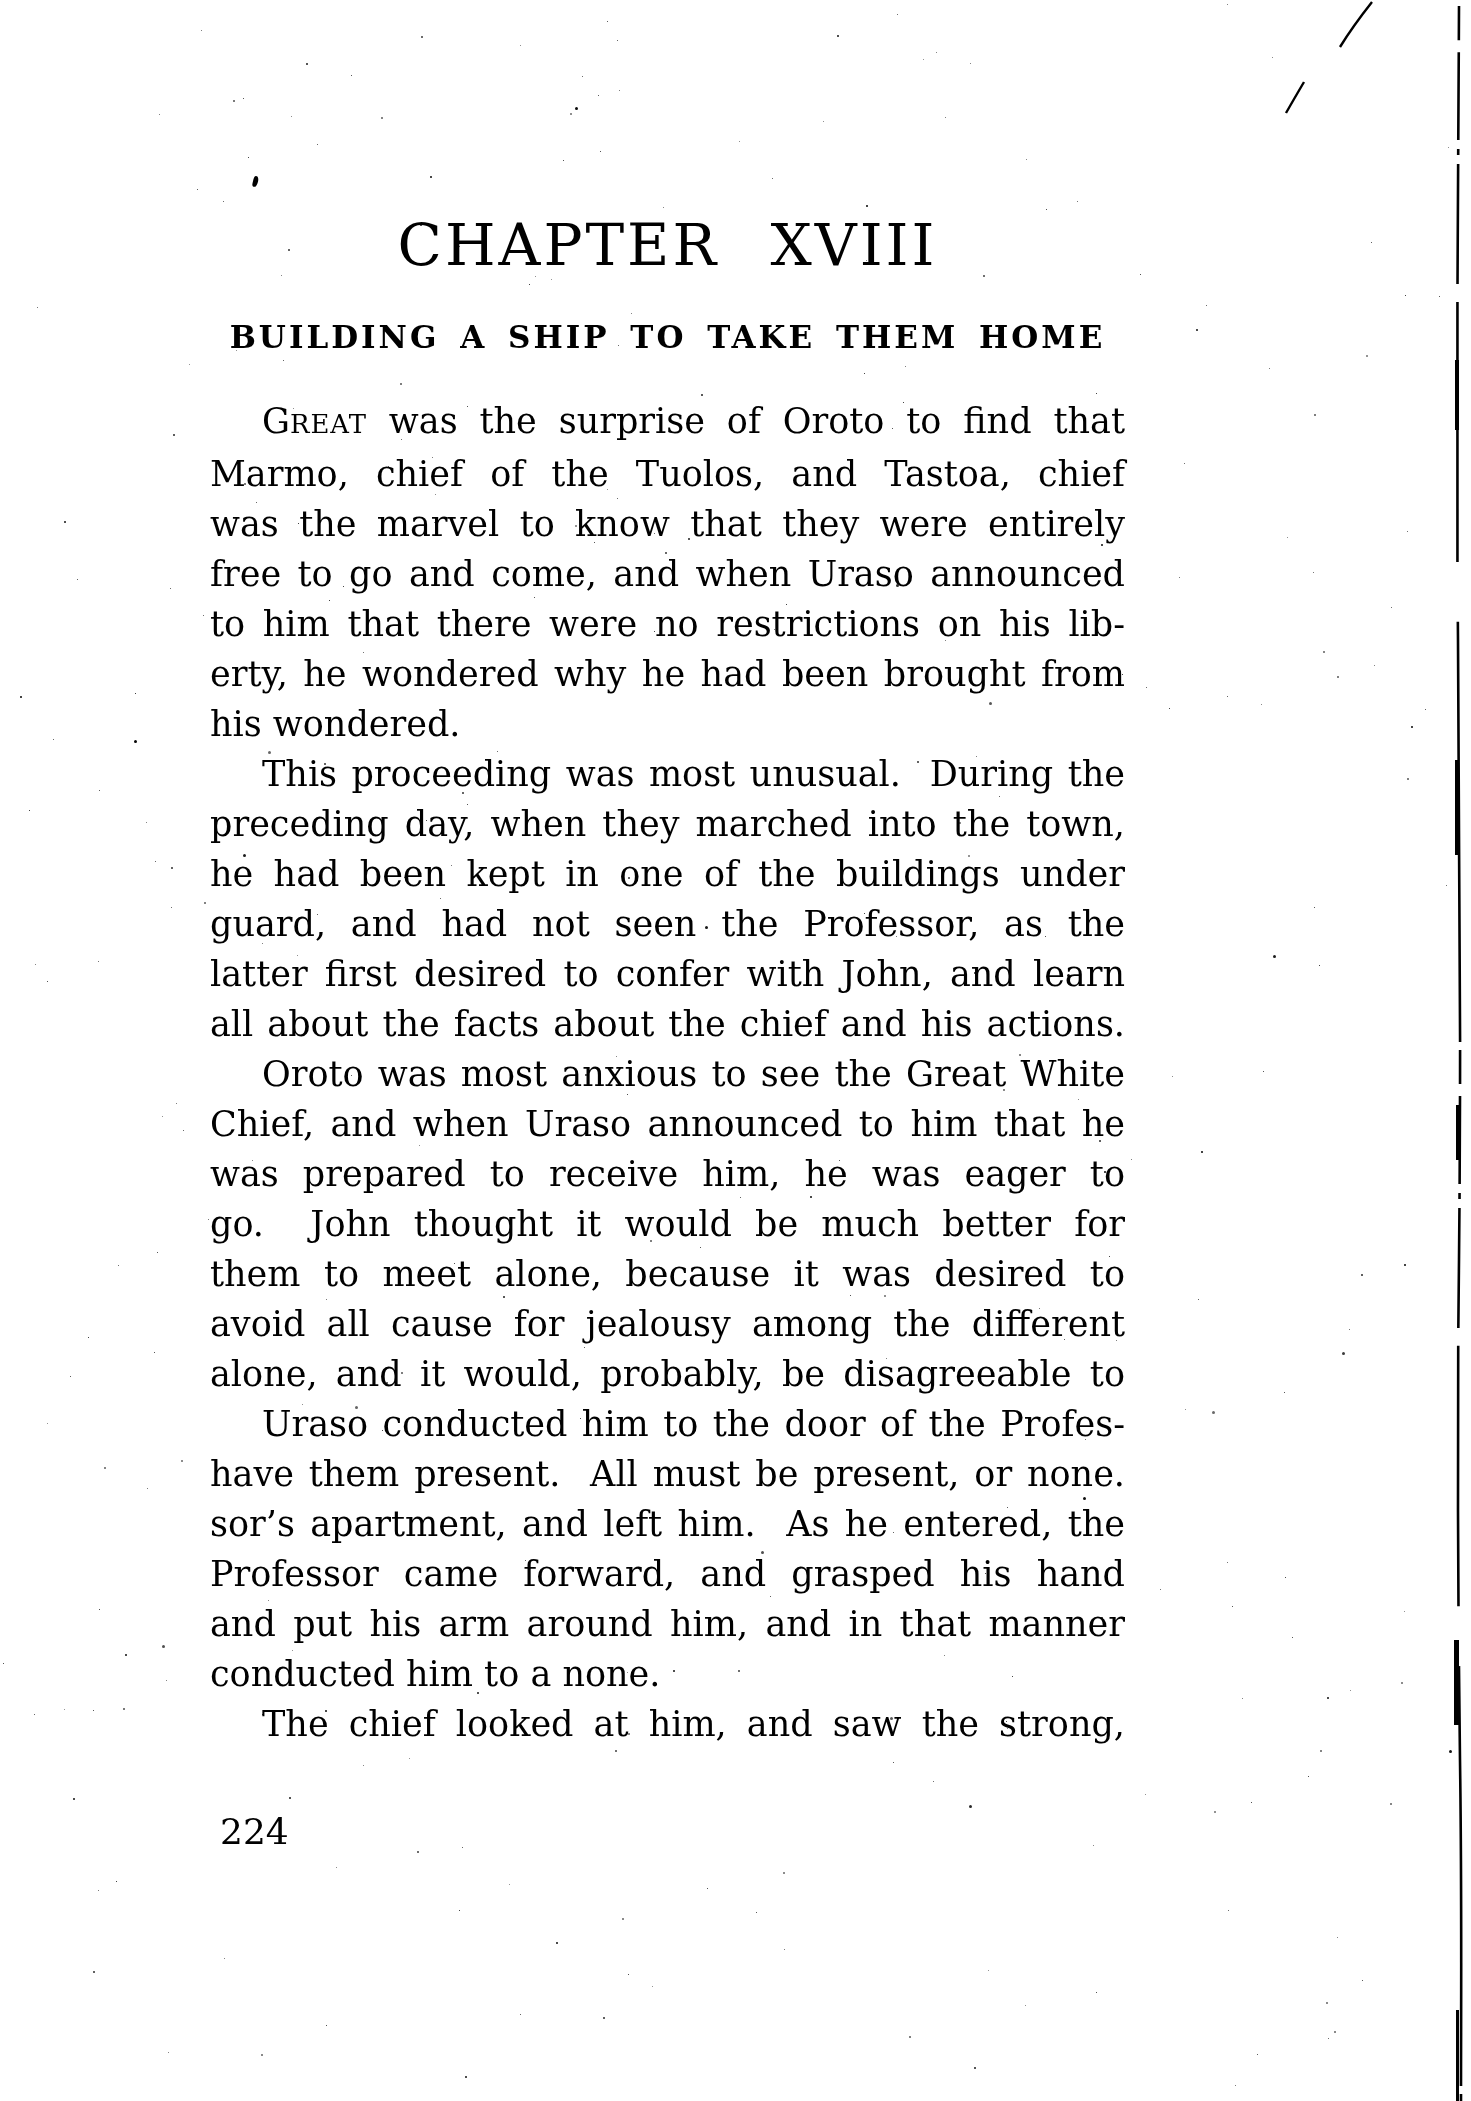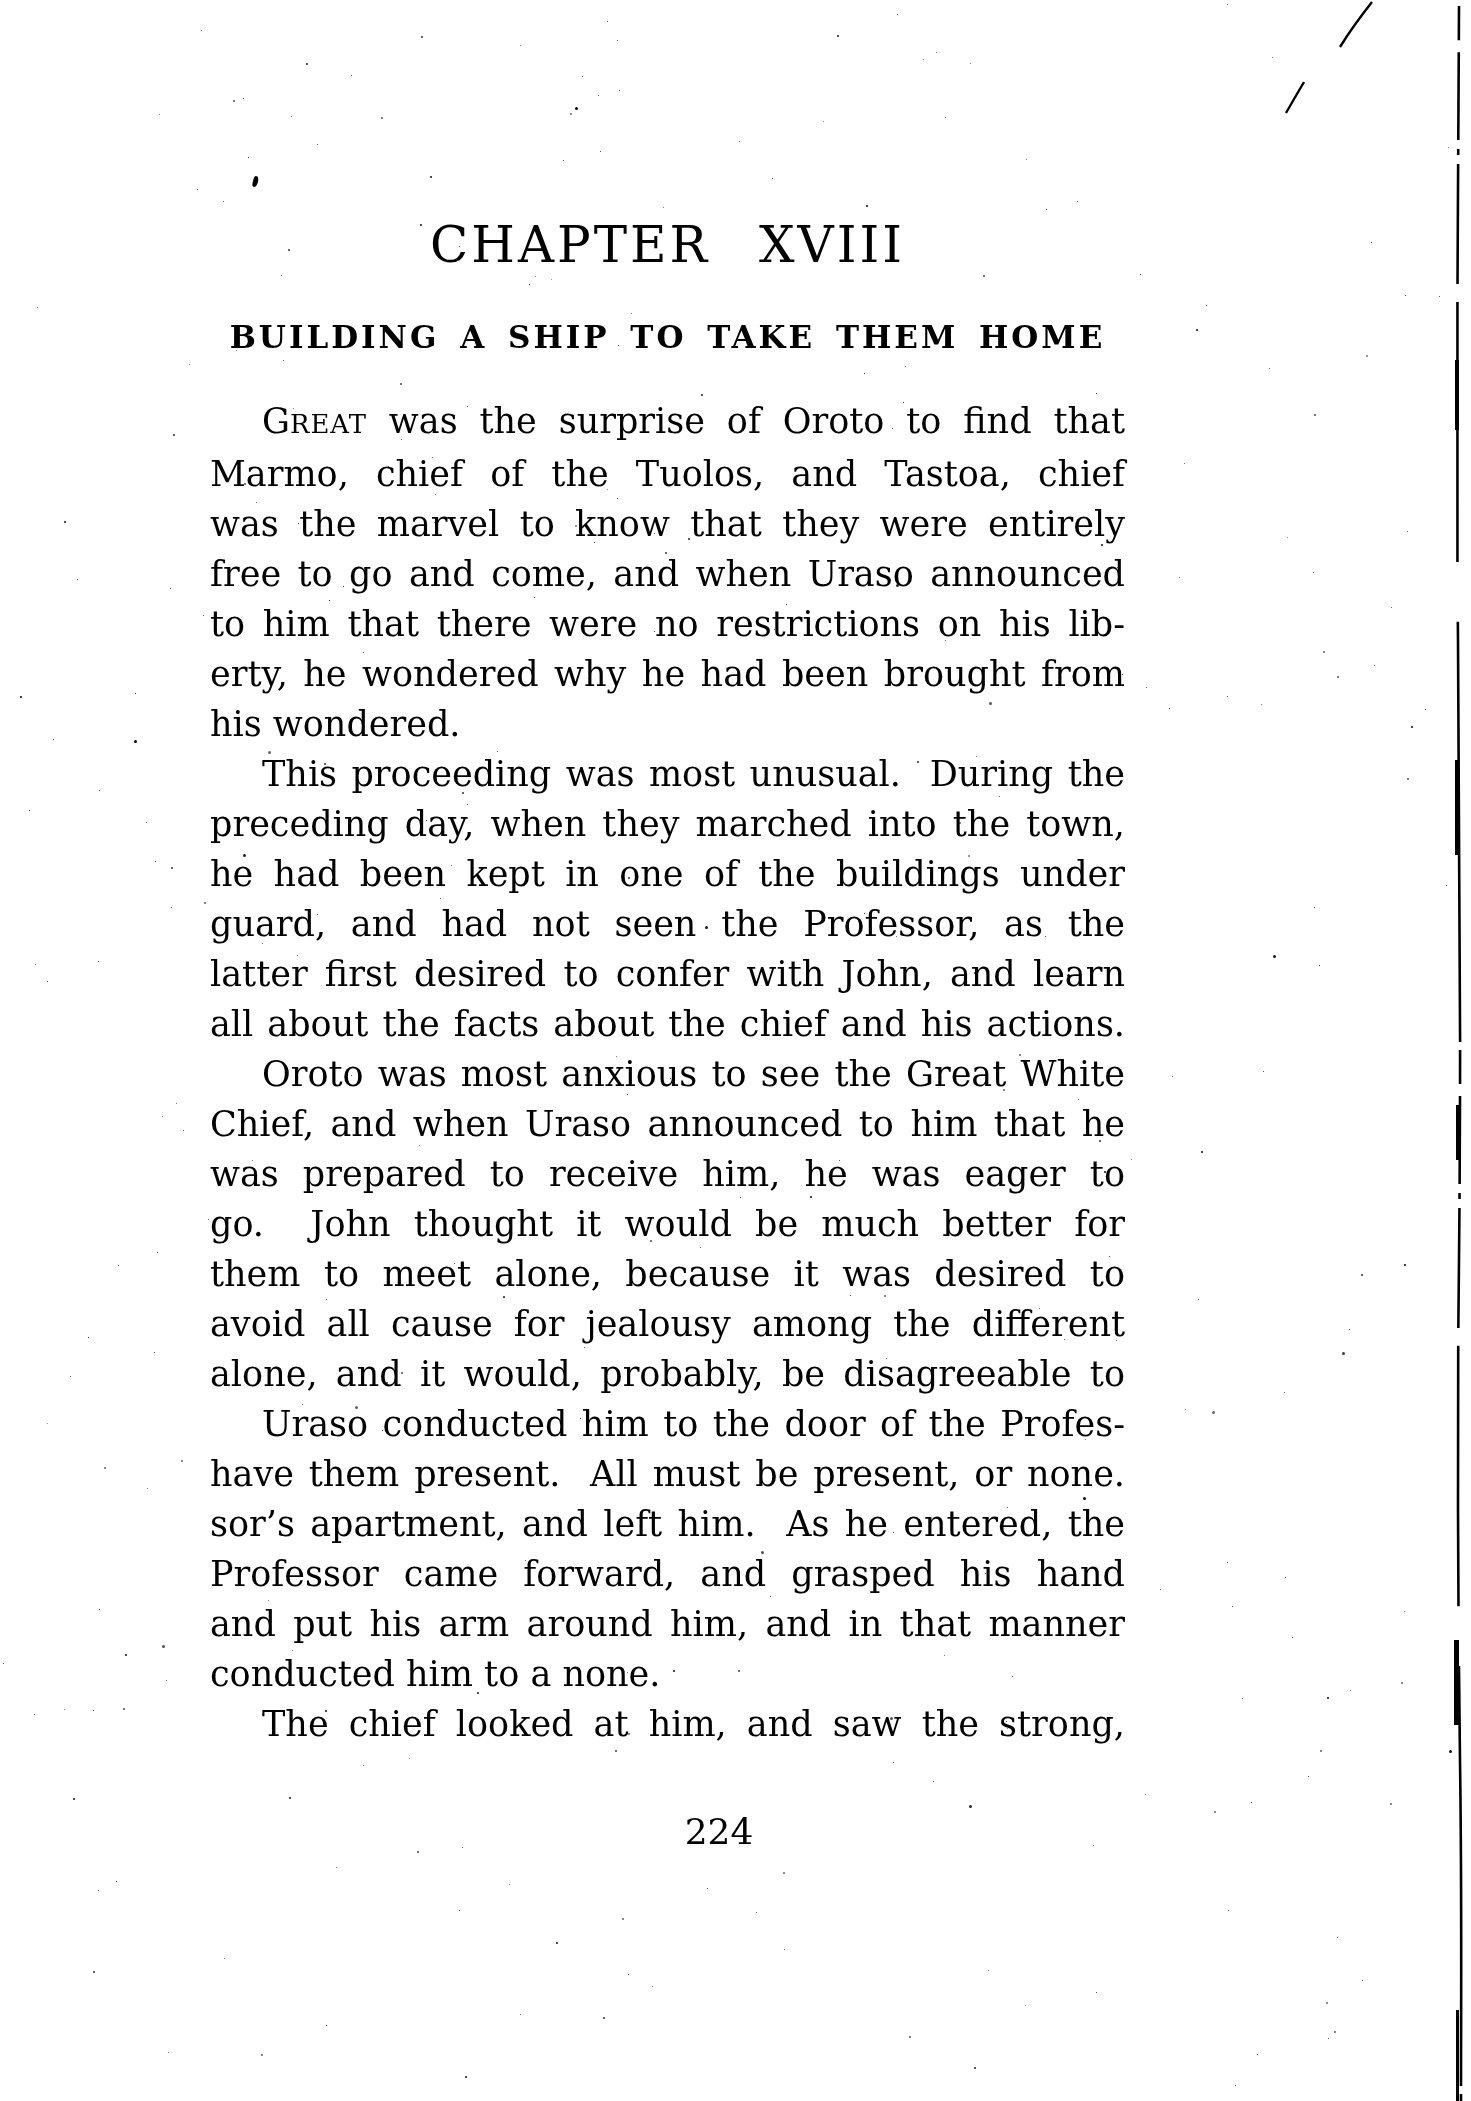--- a/index.html
+++ b/index.html
@@ -16,21 +16,21 @@
     font-family: "DejaVu Serif", serif;
     color: #000000;
   }
   .chapter {
     position: absolute;
     top: 220px;
     left: 210px;
     width: 915px;
     margin: 0;
     text-align: center;
-    font-size: 50px;
+    font-size: 58px;
     line-height: 50px;
     font-weight: normal;
     letter-spacing: 3px;
     word-spacing: 30px;
     white-space: nowrap;
   }
   .subtitle {
     position: absolute;
     top: 320px;
     left: 210px;
@@ -63,23 +63,23 @@
   .line.indent {
     text-indent: 52px;
   }
   .smallcap {
     font-size: 0.74em;
     letter-spacing: 1px;
   }
   .folio {
     position: absolute;
     top: 1812px;
-    left: 211px;
+    left: 220px;
     width: 1016px;
-    text-align: center;
+    text-align: left;
     font-size: 36px;
     line-height: 40px;
   }
   .artifacts {
     position: absolute;
     top: 0;
     left: 0;
     pointer-events: none;
   }
   .speck {

